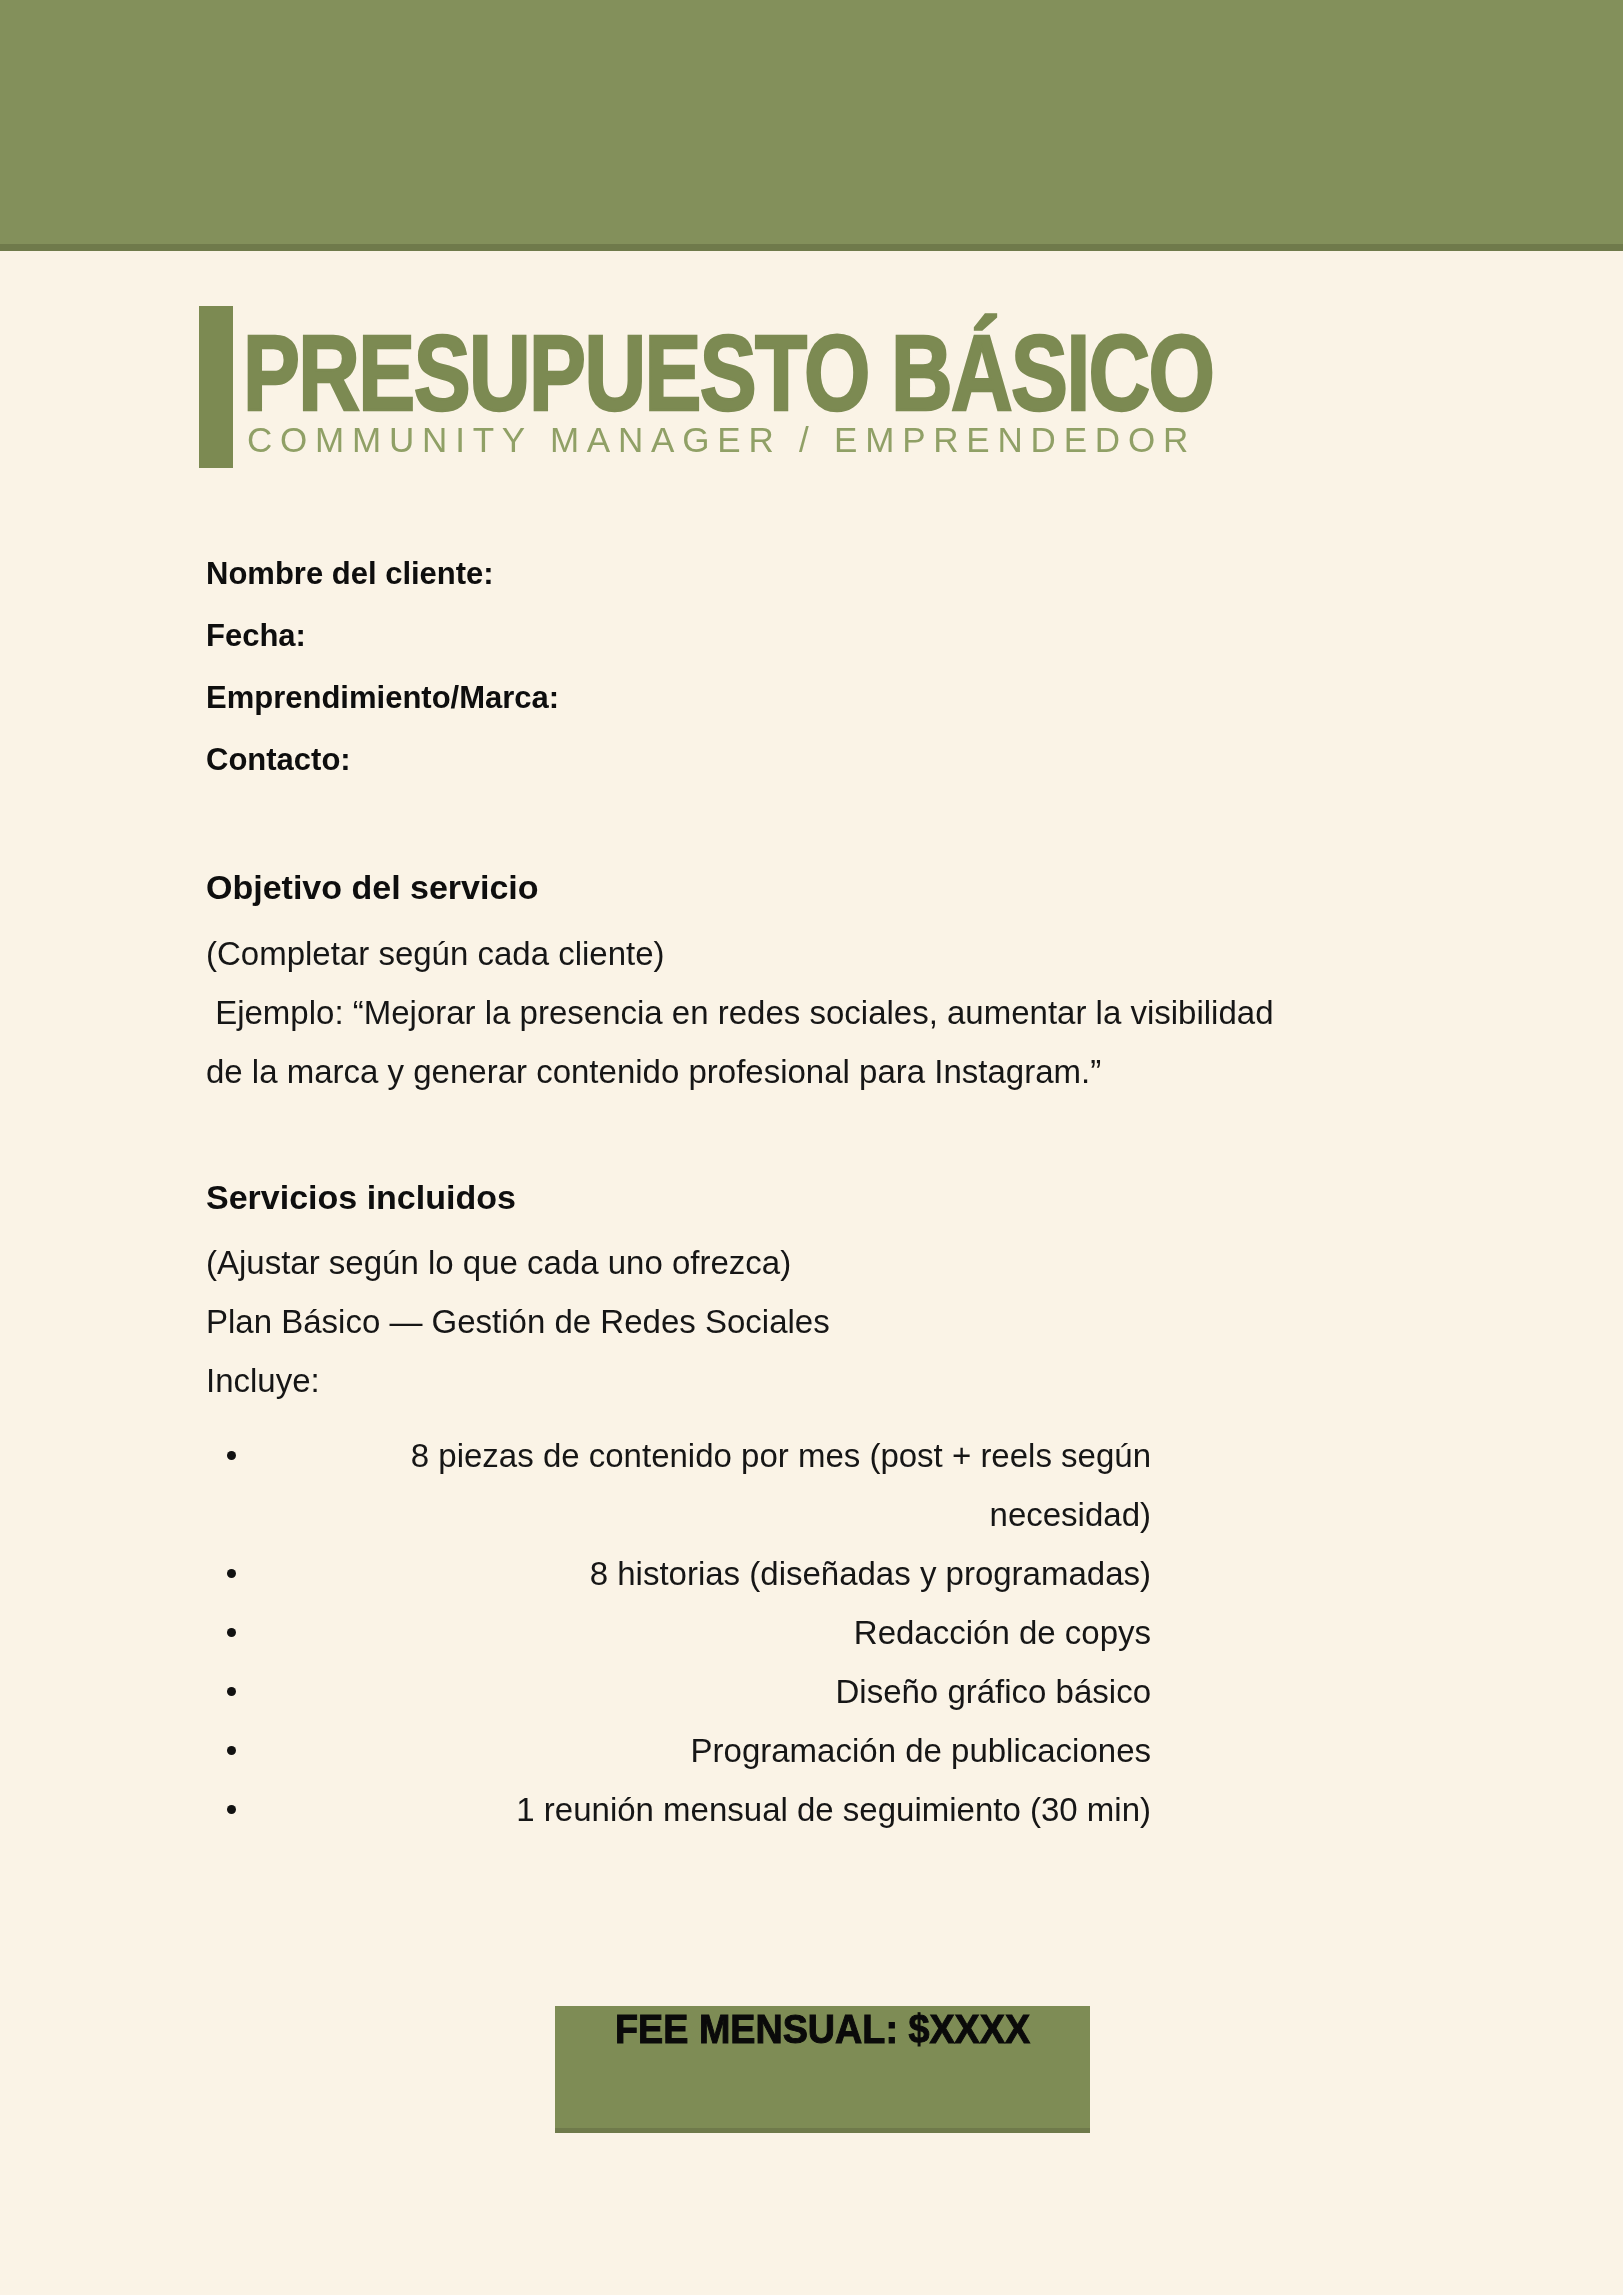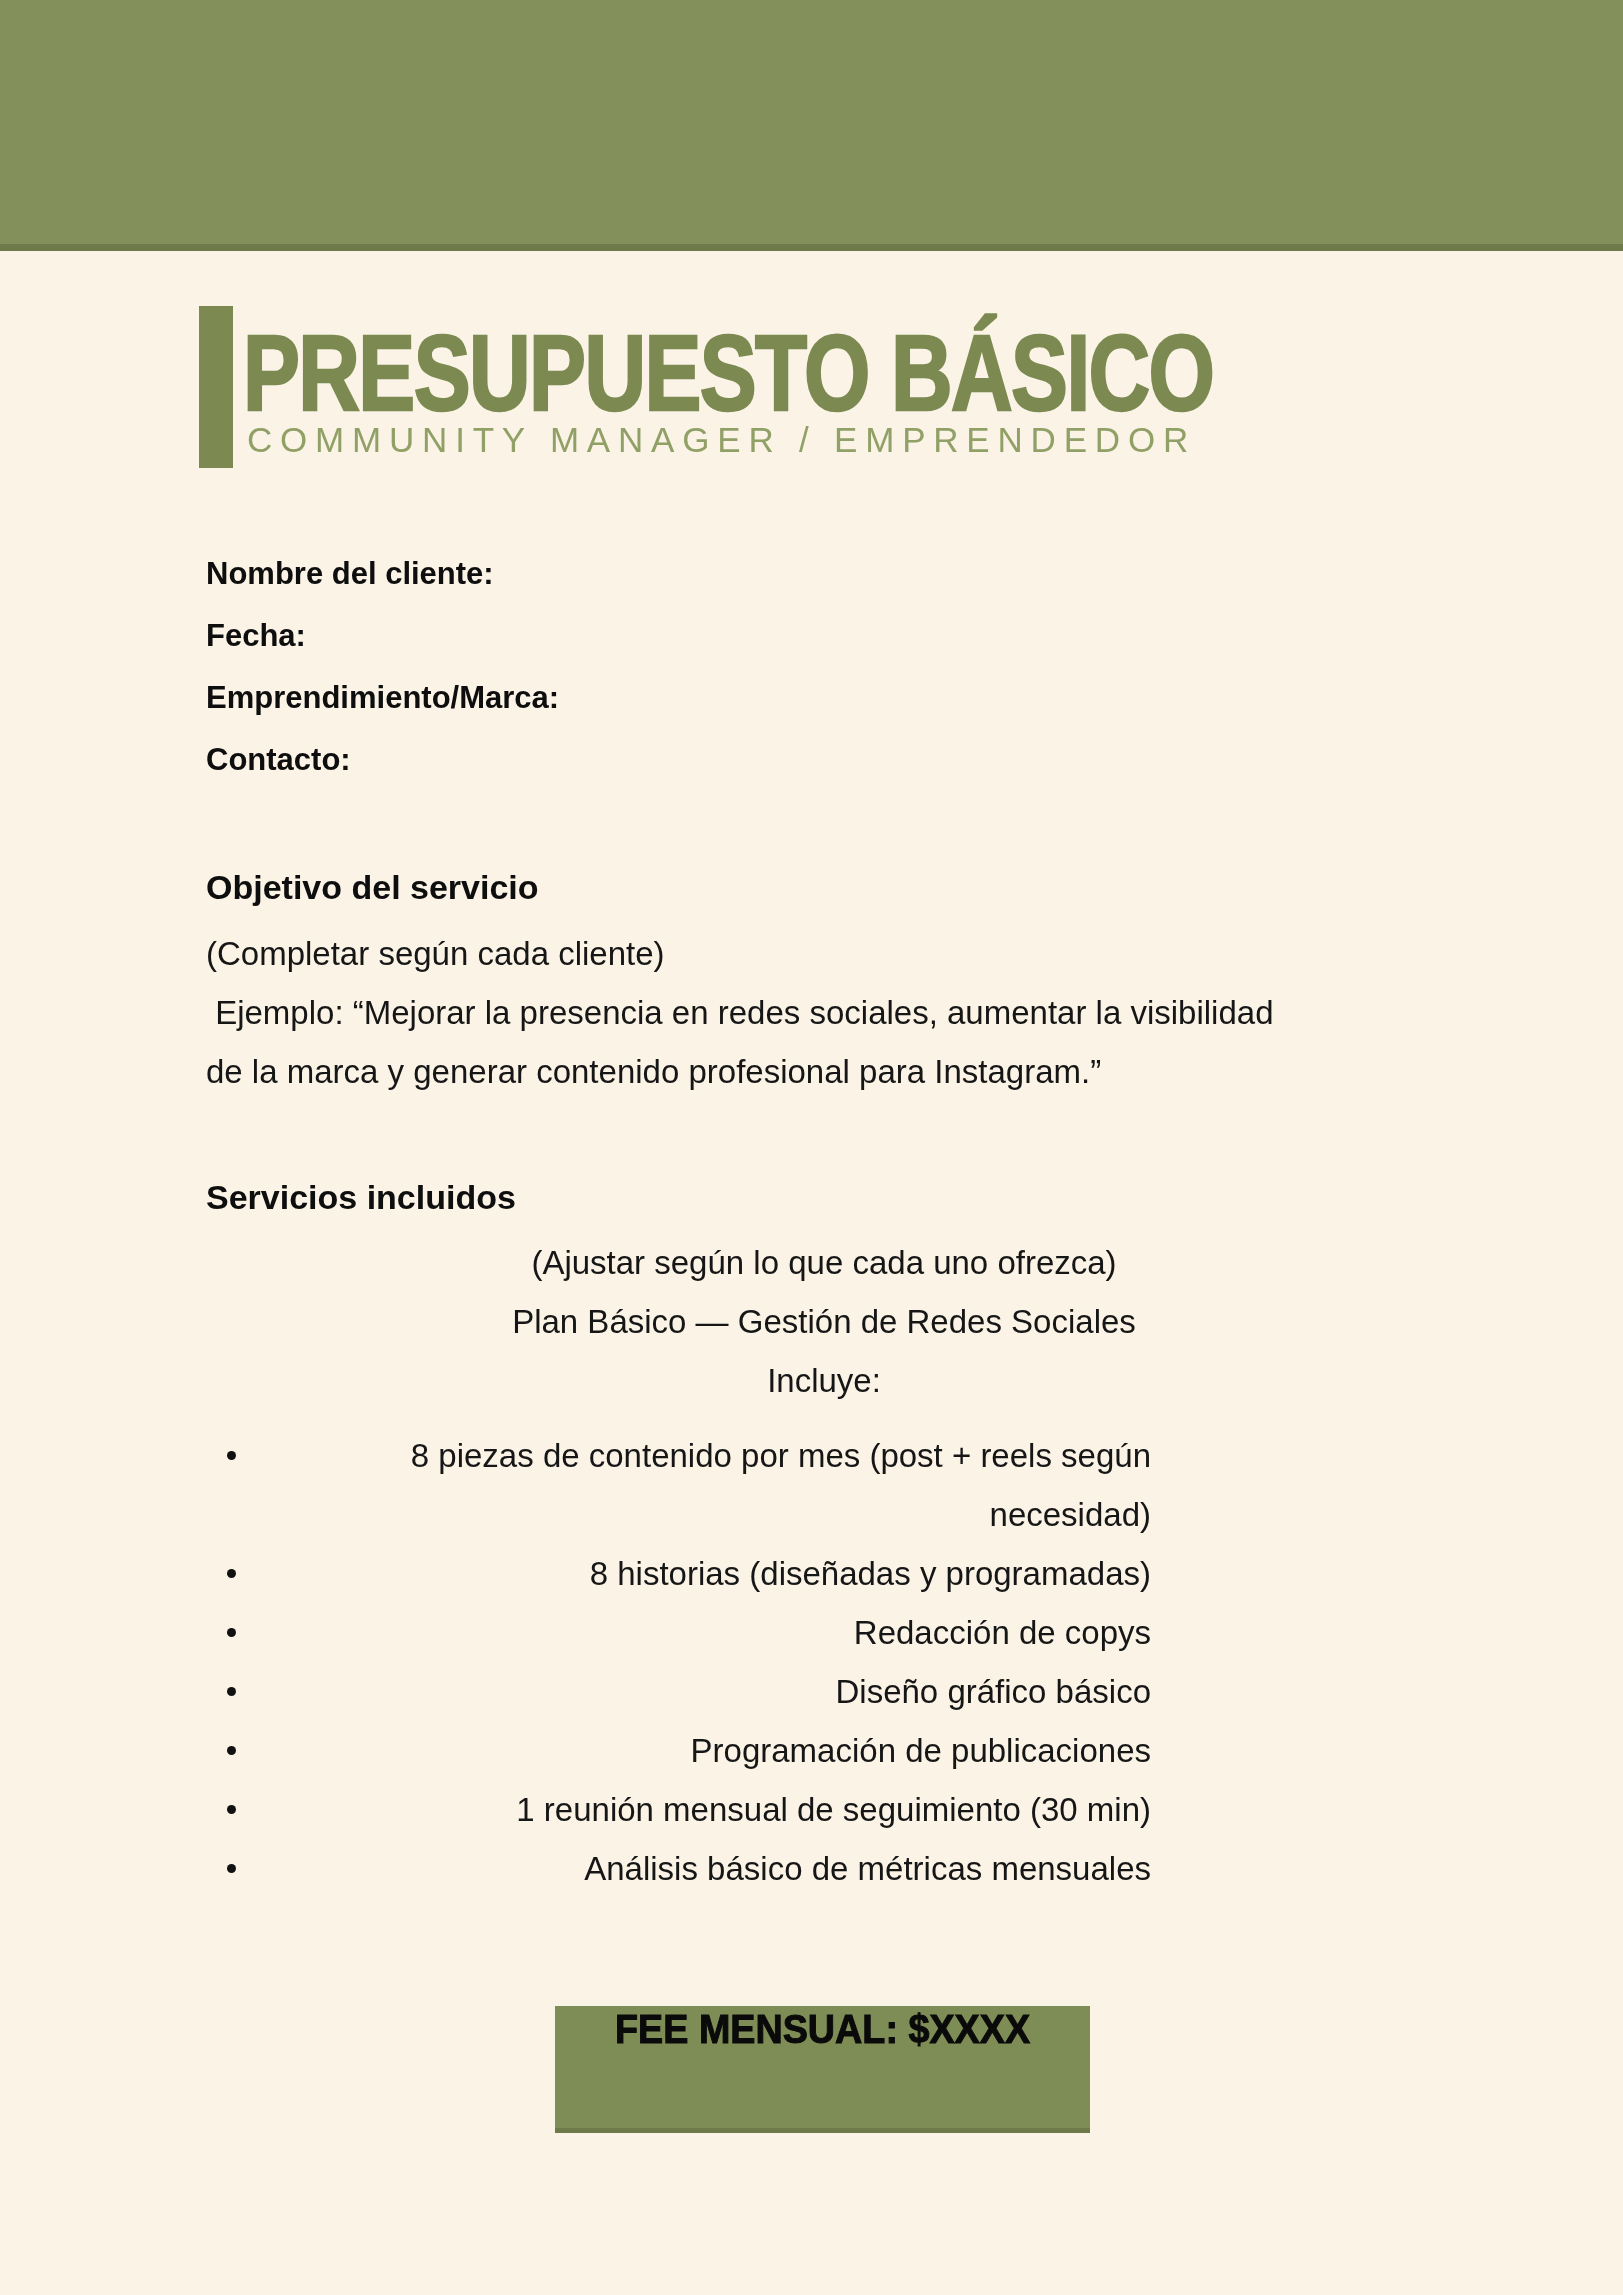--- a/index.html
+++ b/index.html
@@ -81,21 +81,21 @@
     font-weight: 400;
     line-height: 59px;
     color: #161616;
   }
   .body-par {
     white-space: pre-wrap;
     width: 1099px;
   }
   .note-line { margin-top: 15.7px; }
 
-  .services-intro { margin-top: 15.7px; text-align: center; }
+  .services-intro { margin-top: 15.7px; }
 
   ul.services-list {
     margin: 15.7px 0 0 0;
     padding: 0;
     list-style: none;
     text-align: right;
   }
   ul.services-list li {
     position: relative;
     padding-left: 62px;
@@ -172,21 +172,20 @@
       <div class="body-line">Incluye:</div>
     </div>
 
     <ul class="services-list">
       <li>8 piezas de contenido por mes (post + reels según necesidad)</li>
       <li>8 historias (diseñadas y programadas)</li>
       <li>Redacción de copys</li>
       <li>Diseño gráfico básico</li>
       <li>Programación de publicaciones</li>
       <li>1 reunión mensual de seguimiento (30 min)</li>
-      <li>Análisis básico de métricas mensuales</li>
     </ul>
 
   </div>
 
   <div class="fee-box">
     <span class="fee-label">FEE MENSUAL: $XXXX</span>
   </div>
 
 </div>
 

